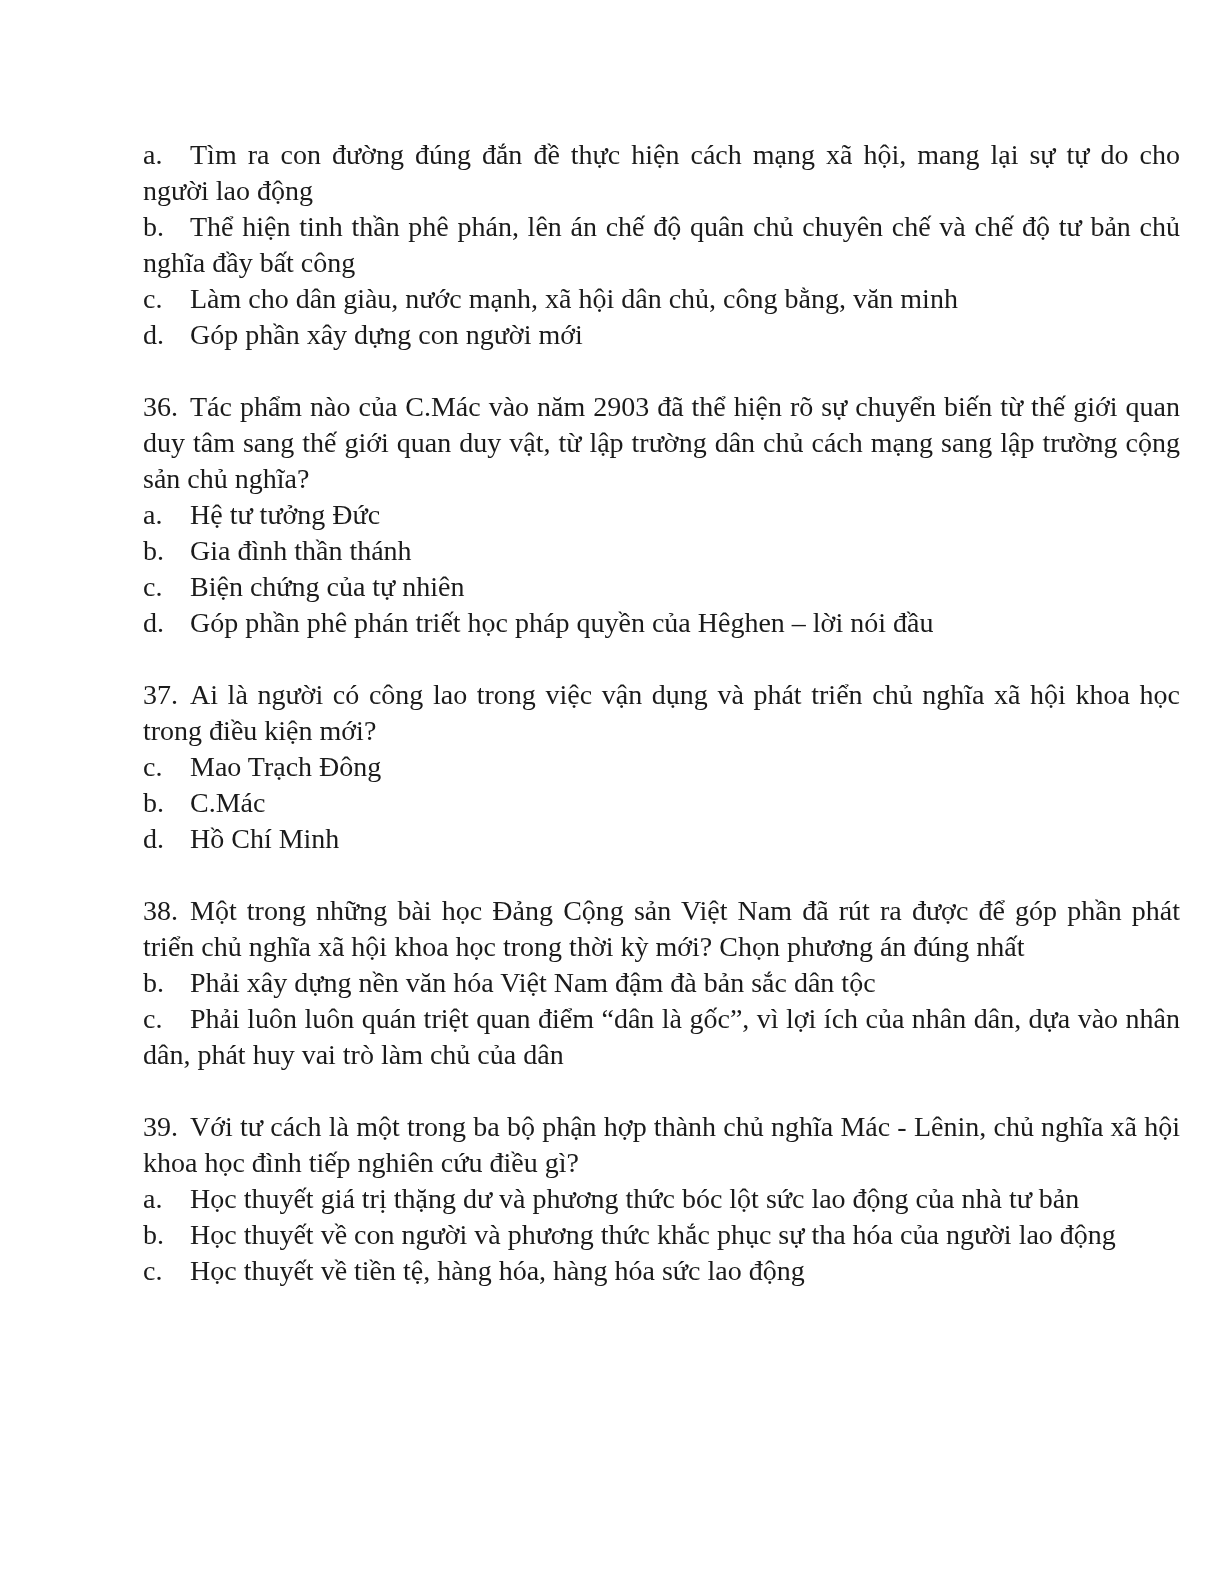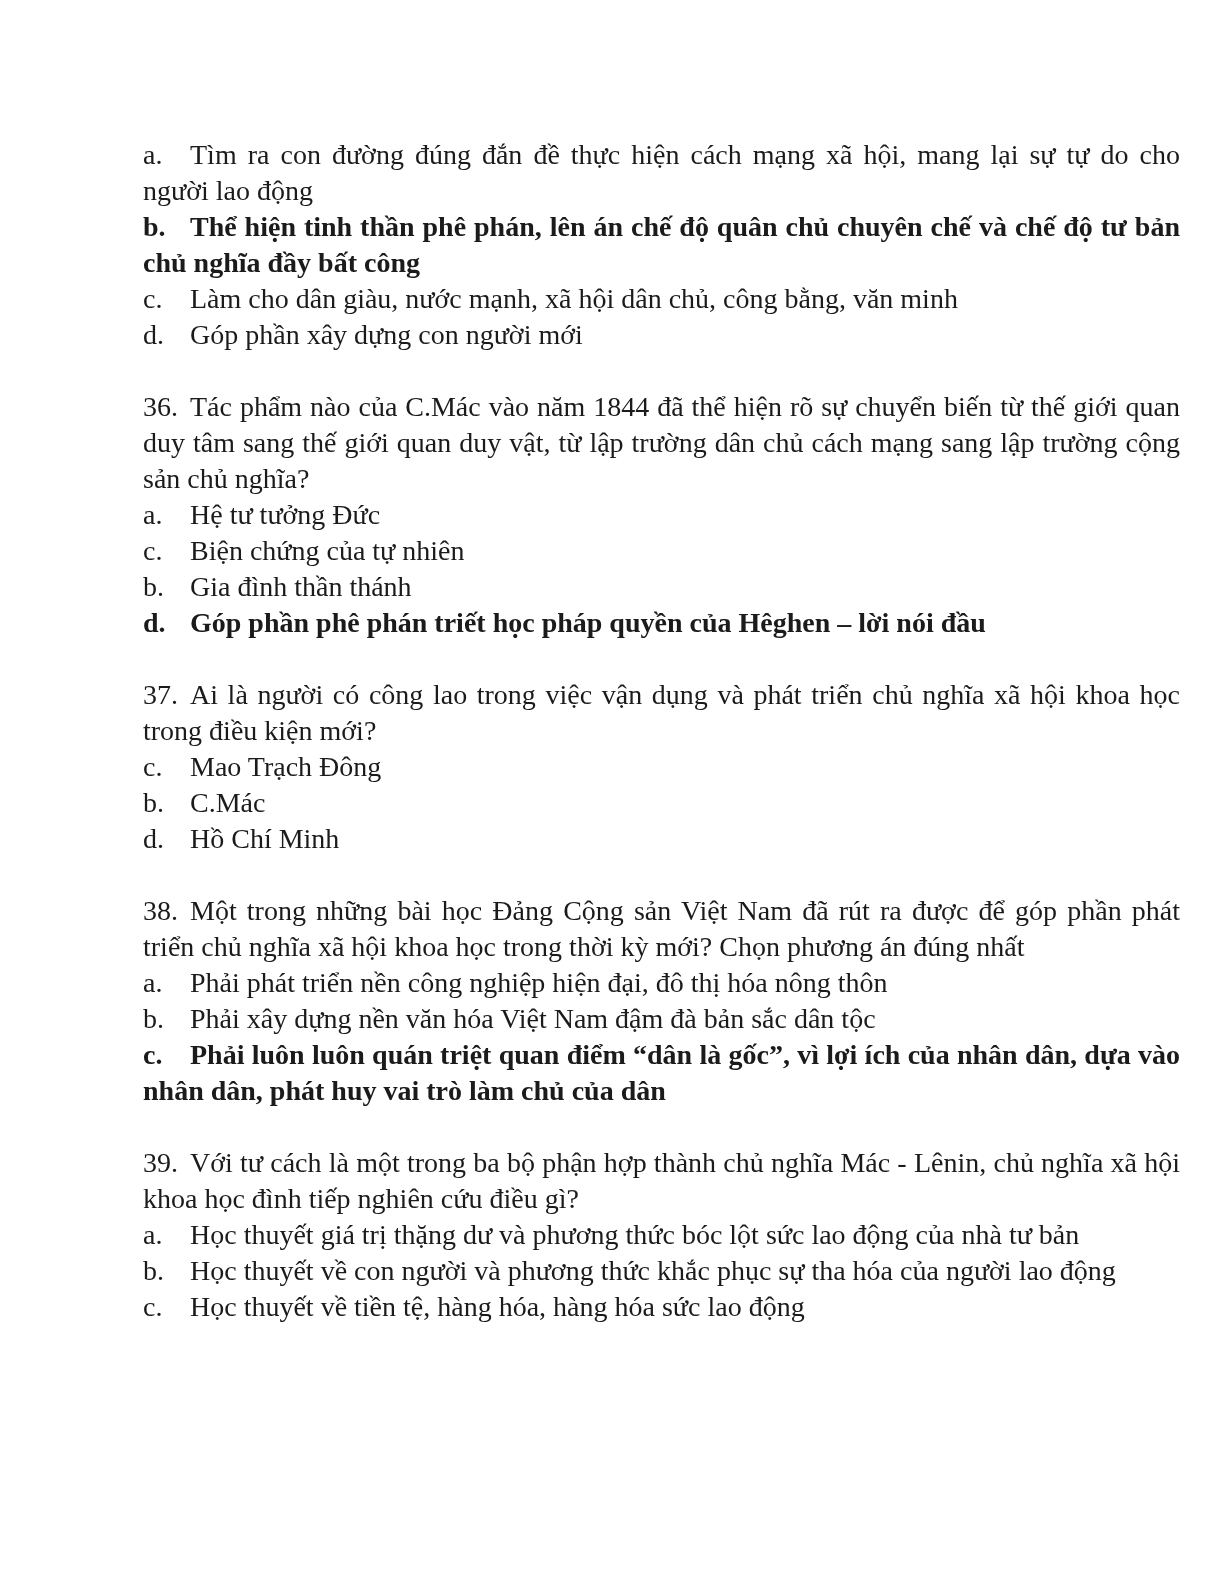--- a/index.html
+++ b/index.html
@@ -27,50 +27,49 @@
   }
   p {
     margin: 0;
     text-align: justify;
   }
   .lbl {
     display: inline-block;
     width: 47px;
   }
   .bold {
-    font-weight: bold;
+    font-weight: normal;
   }
 </style>
 </head>
 <body>
 
 <main class="page">
   <div id="content">
       <section class="block">
         <p class=""><span class="lbl">a.</span><span>Tìm ra con đường đúng đắn đề thực hiện cách mạng xã hội, mang lại sự tự do cho người lao động</span></p>
         <p class="bold"><span class="lbl">b.</span><span>Thể hiện tinh thần phê phán, lên án chế độ quân chủ chuyên chế và chế độ tư bản chủ nghĩa đầy bất công</span></p>
         <p class=""><span class="lbl">c.</span><span>Làm cho dân giàu, nước mạnh, xã hội dân chủ, công bằng, văn minh</span></p>
         <p class=""><span class="lbl">d.</span><span>Góp phần xây dựng con người mới</span></p>
       </section>
       <section class="block">
-        <p><span class="lbl">36.</span><span>Tác phẩm nào của C.Mác vào năm 1844 đã thể hiện rõ sự chuyển biến từ thế giới quan duy tâm sang thế giới quan duy vật, từ lập trường dân chủ cách mạng sang lập trường cộng sản chủ nghĩa?</span></p>
+        <p><span class="lbl">36.</span><span>Tác phẩm nào của C.Mác vào năm 2903 đã thể hiện rõ sự chuyển biến từ thế giới quan duy tâm sang thế giới quan duy vật, từ lập trường dân chủ cách mạng sang lập trường cộng sản chủ nghĩa?</span></p>
         <p class=""><span class="lbl">a.</span><span>Hệ tư tưởng Đức</span></p>
+        <p class=""><span class="lbl">b.</span><span>Gia đình thần thánh</span></p>
         <p class=""><span class="lbl">c.</span><span>Biện chứng của tự nhiên</span></p>
-        <p class=""><span class="lbl">b.</span><span>Gia đình thần thánh</span></p>
         <p class="bold"><span class="lbl">d.</span><span>Góp phần phê phán triết học pháp quyền của Hêghen – lời nói đầu</span></p>
       </section>
       <section class="block">
         <p><span class="lbl">37.</span><span>Ai là người có công lao trong việc vận dụng và phát triển chủ nghĩa xã hội khoa học trong điều kiện mới?</span></p>
         <p class=""><span class="lbl">c.</span><span>Mao Trạch Đông</span></p>
         <p class=""><span class="lbl">b.</span><span>C.Mác</span></p>
         <p class=""><span class="lbl">d.</span><span>Hồ Chí Minh</span></p>
       </section>
       <section class="block">
         <p><span class="lbl">38.</span><span>Một trong những bài học Đảng Cộng sản Việt Nam đã rút ra được để góp phần phát triển chủ nghĩa xã hội khoa học trong thời kỳ mới? Chọn phương án đúng nhất</span></p>
-        <p class=""><span class="lbl">a.</span><span>Phải phát triển nền công nghiệp hiện đại, đô thị hóa nông thôn</span></p>
         <p class=""><span class="lbl">b.</span><span>Phải xây dựng nền văn hóa Việt Nam đậm đà bản sắc dân tộc</span></p>
         <p class="bold"><span class="lbl">c.</span><span>Phải luôn luôn quán triệt quan điểm “dân là gốc”, vì lợi ích của nhân dân, dựa vào nhân dân, phát huy vai trò làm chủ của dân</span></p>
       </section>
       <section class="block">
         <p><span class="lbl">39.</span><span>Với tư cách là một trong ba bộ phận hợp thành chủ nghĩa Mác - Lênin, chủ nghĩa xã hội khoa học đình tiếp nghiên cứu điều gì?</span></p>
         <p class=""><span class="lbl">a.</span><span>Học thuyết giá trị thặng dư và phương thức bóc lột sức lao động của nhà tư bản</span></p>
         <p class=""><span class="lbl">b.</span><span>Học thuyết về con người và phương thức khắc phục sự tha hóa của người lao động</span></p>
         <p class=""><span class="lbl">c.</span><span>Học thuyết về tiền tệ, hàng hóa, hàng hóa sức lao động</span></p>
       </section>
     </div>

